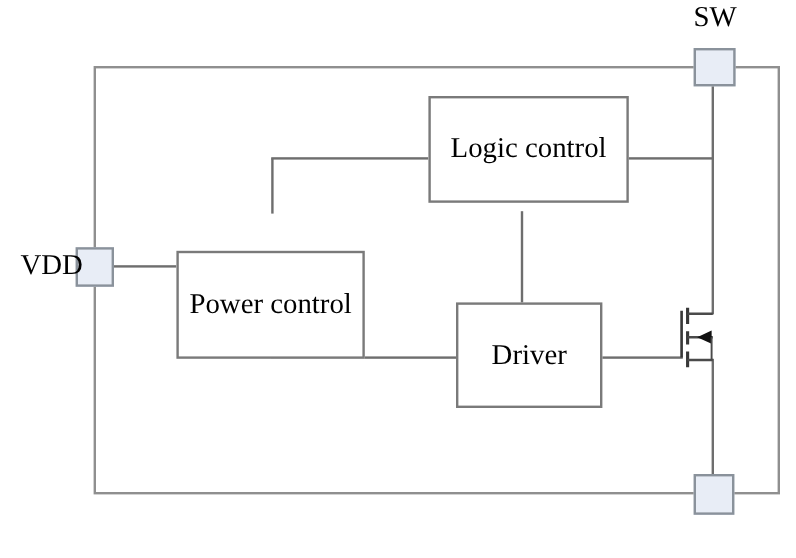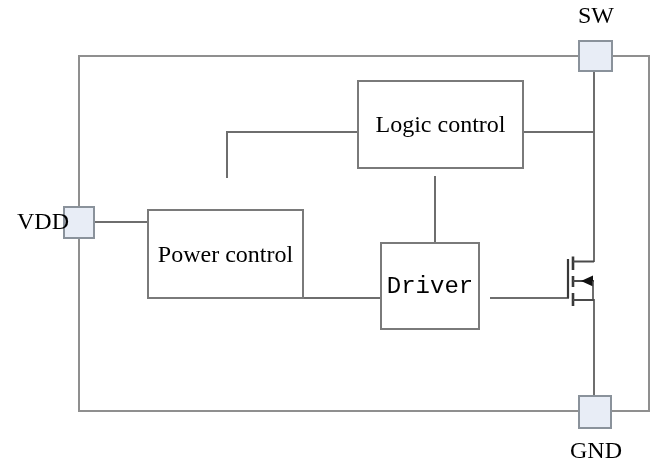--- a/index.html
+++ b/index.html
@@ -78,21 +78,21 @@
   <div class="wire-h" style="left:490px;top:297px;width:79px;height:2px;"></div>
   <div class="wire-v" style="left:593px;top:71px;width:2px;height:191px;"></div>
   <div class="wire-v" style="left:593px;top:299px;width:2px;height:97px;"></div>
 
   <div class="block" style="left:357px;top:80px;width:167px;height:89px;">
     <span>Logic control</span>
   </div>
   <div class="block" style="left:147px;top:177px;width:157px;height:90px;margin-top:32px;">
     <span>Power control</span>
   </div>
-  <div class="block" style="left:380px;top:242px;width:100px;height:88px;font-family:Liberation Mono, monospace;">
+  <div class="block" style="left:380px;top:252px;width:122px;height:88px;">
     <span>Driver</span>
   </div>
 
   <svg class="mosfet-svg" viewBox="0 0 46 66">
 
     <line x1="12" y1="13" x2="12" y2="52" stroke="#383838" stroke-width="2.2"></line>
 
     <line x1="17" y1="10.5" x2="17" y2="24" stroke="#383838" stroke-width="2.6"></line>
     <line x1="17" y1="30" x2="17" y2="41" stroke="#383838" stroke-width="2.6"></line>
     <line x1="17" y1="47" x2="17" y2="60" stroke="#383838" stroke-width="2.6"></line>
@@ -106,15 +106,14 @@
 
     <line x1="17" y1="54" x2="38" y2="54" stroke="#4a4a4a" stroke-width="2"></line>
   </svg>
 
   <div class="pad" style="left:63px;top:206px;width:32px;height:33px;"></div>
   <div class="pad" style="left:578px;top:40px;width:35px;height:32px;"></div>
   <div class="pad" style="left:578px;top:395px;width:34px;height:34px;"></div>
 
   <div class="pin-label" style="left:1px;top:207px;margin-left:16px;">VDD</div>
   <div class="pin-label" style="left:578px;top:1px;width:36px;text-align:center;">SW</div>
-  <div class="pin-label" style="left:567px;top:436px;width:58px;text-align:center;">GND</div>
 
 </div>
 
 </body></html>

